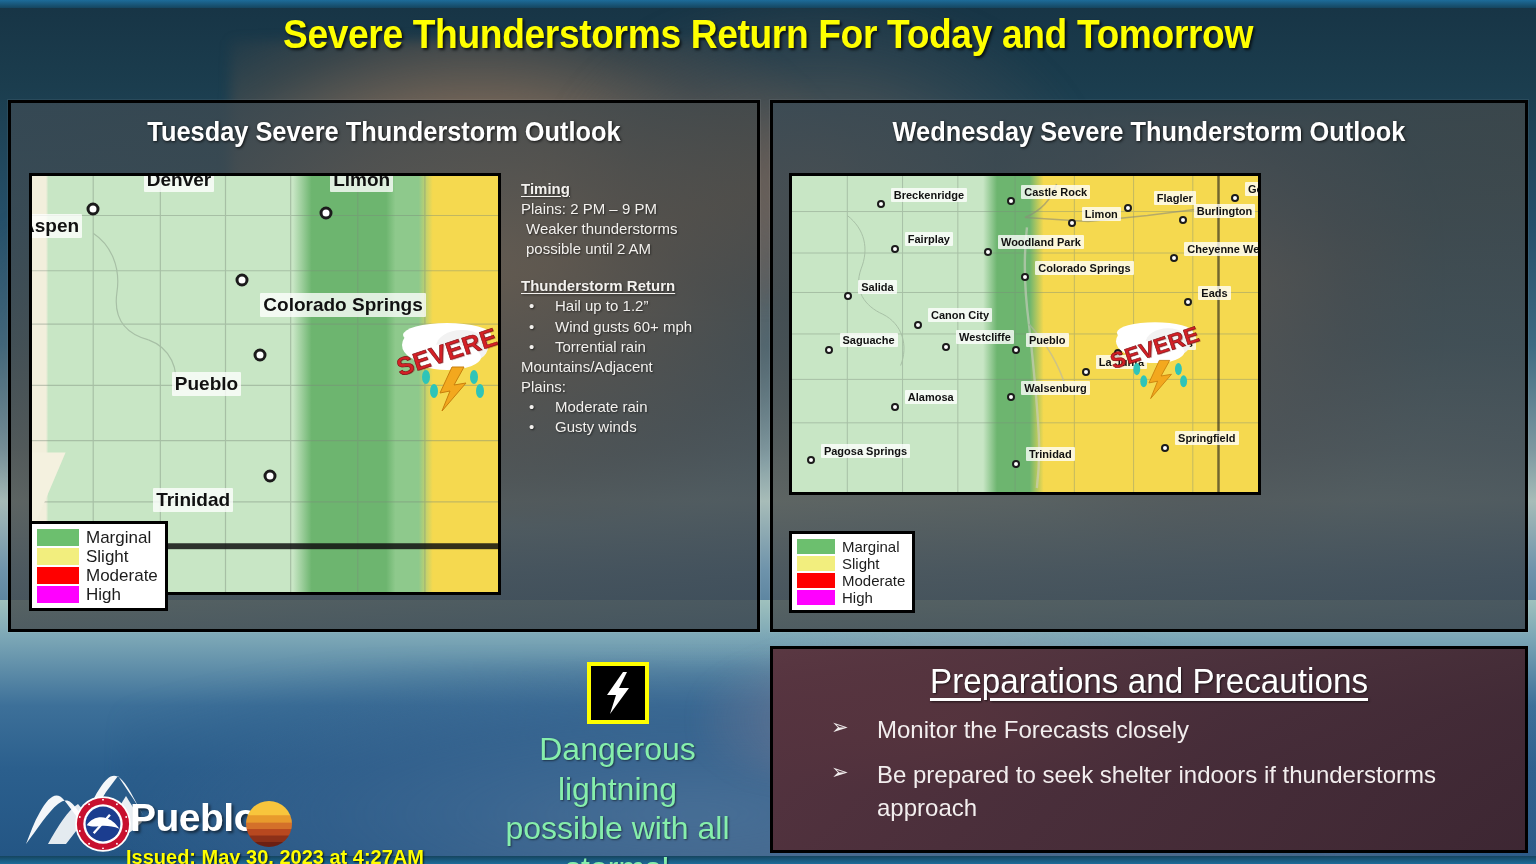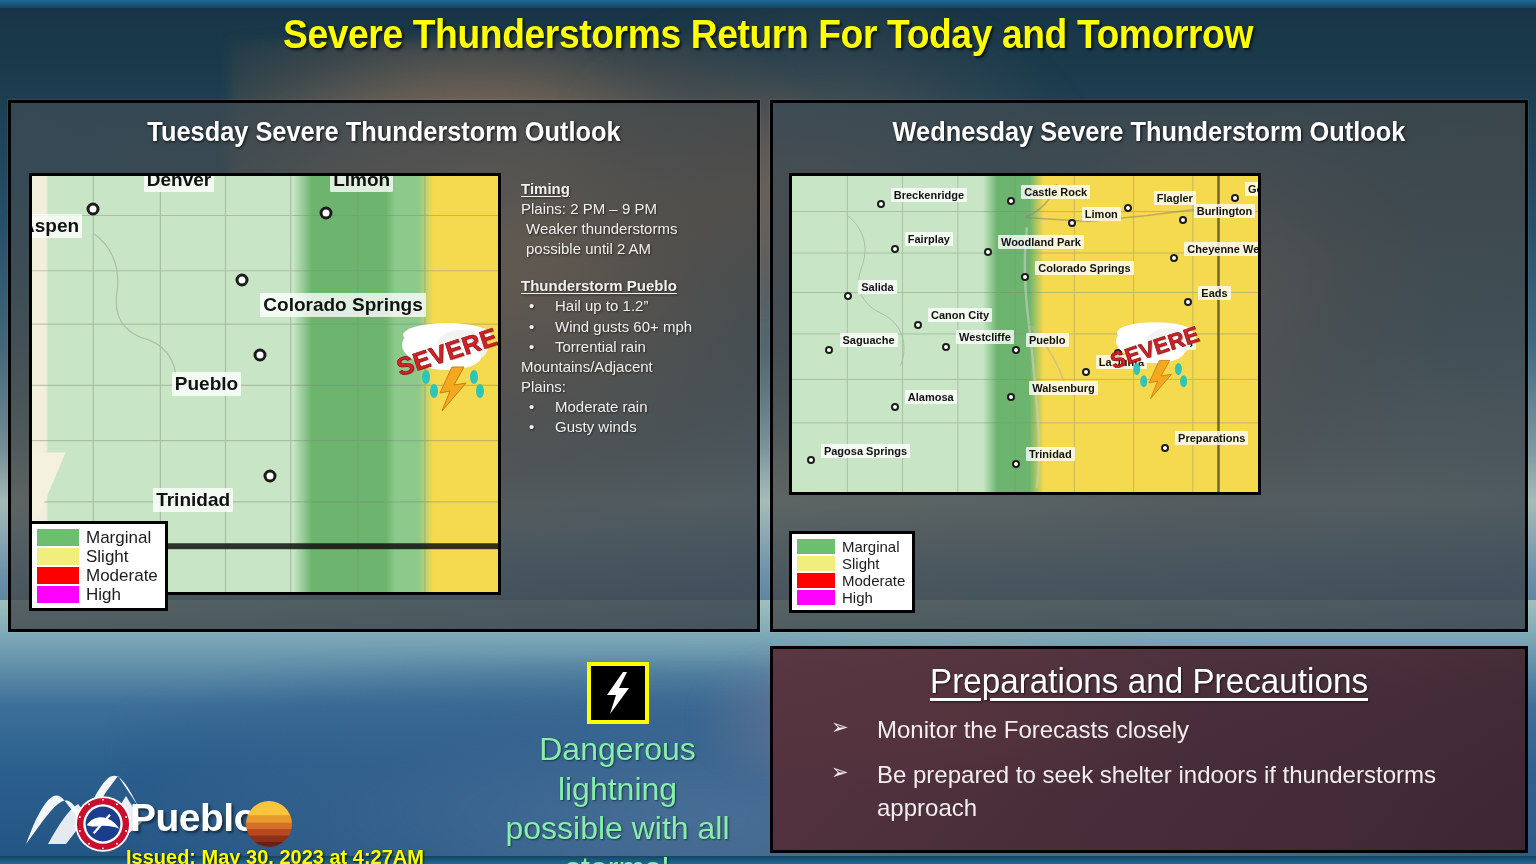--- a/index.html
+++ b/index.html
@@ -369,21 +369,21 @@
         <span class="legend-label">High</span>
       </div>
     </div>
 
     <div class="sidetext" id="text-tue">
       <div class="st-head">Timing</div>
       <div class="st-line">Plains: 2 PM – 9 PM</div>
       <div class="st-ital">Weaker thunderstorms</div>
       <div class="st-ital">possible until 2 AM</div>
       <div class="st-gap"></div>
-      <div class="st-head">Thunderstorm Pueblo</div>
+      <div class="st-head">Thunderstorm Return</div>
       <div class="st-bullet">
         <span class="b">•</span>
         <span class="t">Hail up to 1.2”</span>
       </div>
       <div class="st-bullet">
         <span class="b">•</span>
         <span class="t">Wind gusts 60+ mph</span>
       </div>
       <div class="st-bullet">
         <span class="b">•</span>
@@ -468,27 +468,27 @@
             <div class="city-label" style="left: 50.2%; top: 52%;">Pueblo</div>
             <div class="city" style="left: 8%; top: 55%;"></div>
             <div class="city-label" style="left: 10.2%; top: 52%;">Saguache</div>
             <div class="city" style="left: 33%; top: 54%;"></div>
             <div class="city-label" style="left: 35.2%; top: 51%;">Westcliffe</div>
             <div class="city" style="left: 70%; top: 56%;"></div>
             <div class="city-label" style="left: 72.2%; top: 53%;">Las Animas</div>
             <div class="city" style="left: 63%; top: 62%;"></div>
             <div class="city-label" style="left: 65.2%; top: 59%;">La Junta</div>
             <div class="city" style="left: 47%; top: 70%;"></div>
-            <div class="city-label" style="left: 49.2%; top: 67%; margin-left: 8px;">Walsenburg</div>
+            <div class="city-label" style="left: 49.2%; top: 67%;">Walsenburg</div>
             <div class="city" style="left: 22%; top: 73%;"></div>
             <div class="city-label" style="left: 24.2%; top: 70%;">Alamosa</div>
             <div class="city" style="left: 4%; top: 90%;"></div>
             <div class="city-label" style="left: 6.2%; top: 87%;">Pagosa Springs</div>
             <div class="city" style="left: 80%; top: 86%;"></div>
-            <div class="city-label" style="left: 82.2%; top: 83%;">Preparations</div>
+            <div class="city-label" style="left: 82.2%; top: 83%;">Springfield</div>
             <div class="city" style="left: 48%; top: 91%;"></div>
             <div class="city-label" style="left: 50.2%; top: 88%;">Trinidad</div>
           </div>
 
         <div class="severe-sticker" style="left:78%; top:55%; width:96px; height:104px;">
           <svg width="96" height="104" viewBox="0 0 110 120">
             <g>
               <ellipse cx="55" cy="40" rx="44" ry="12" fill="#ffffff"></ellipse>
               <ellipse cx="40" cy="50" rx="30" ry="18" fill="#ffffff"></ellipse>
               <ellipse cx="70" cy="52" rx="26" ry="17" fill="#f2f2f2"></ellipse>

